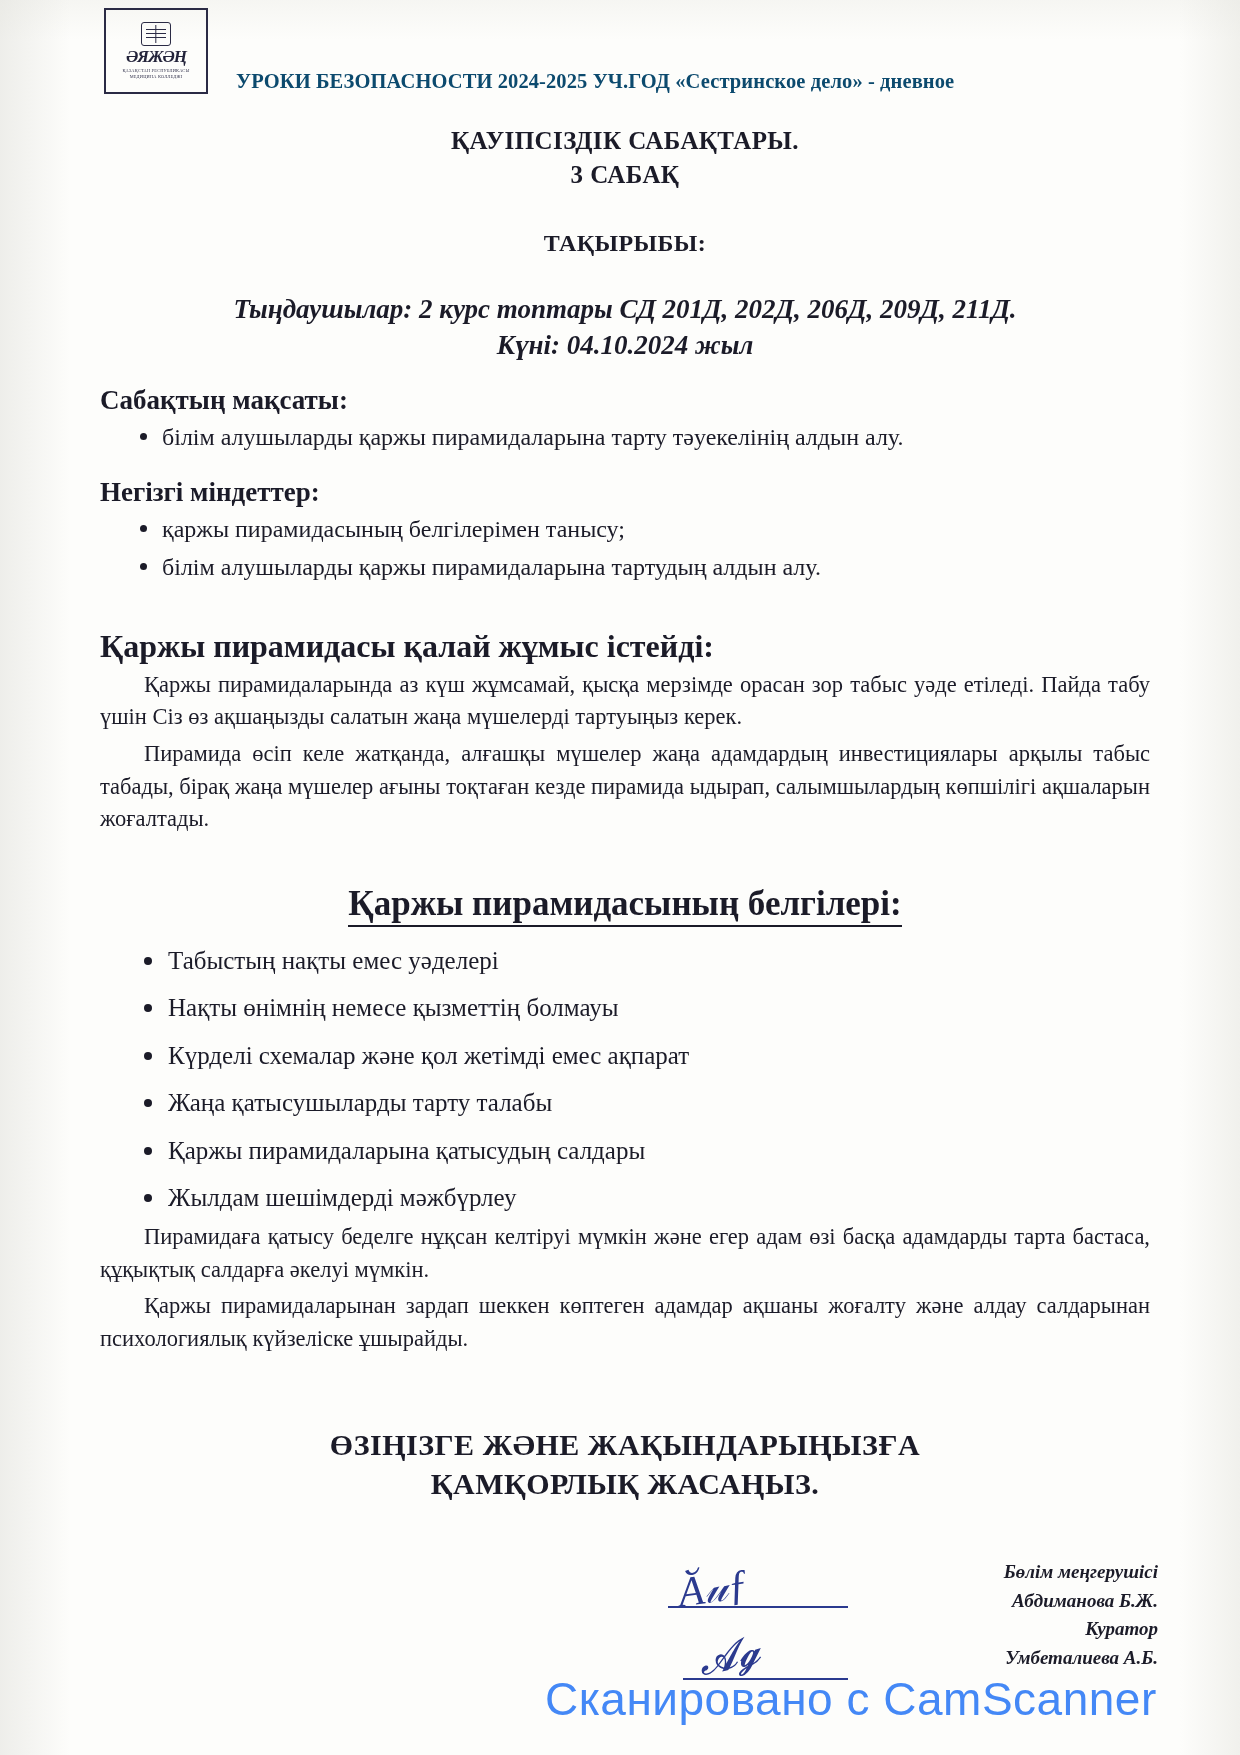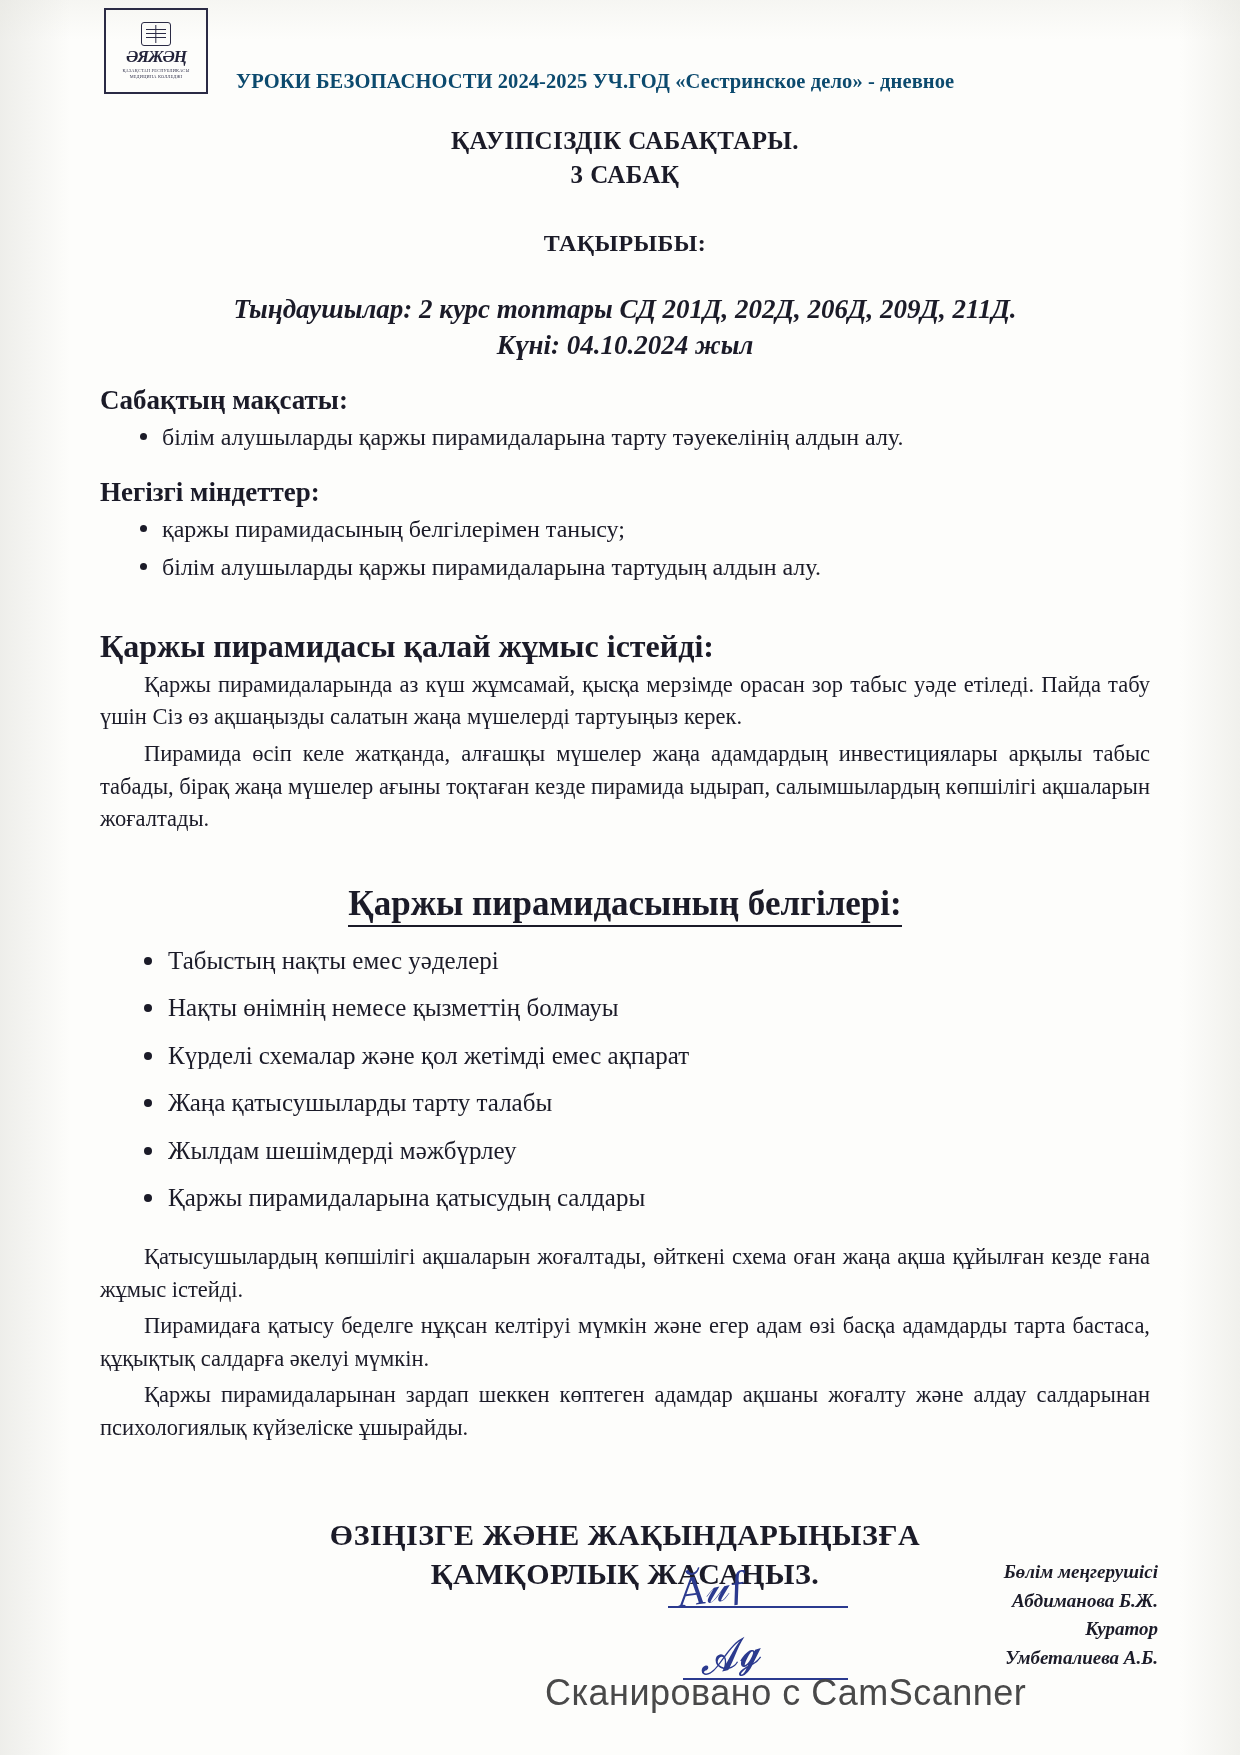--- a/index.html
+++ b/index.html
@@ -272,22 +272,22 @@
     height: 2px;
     background: #2b3a8f;
   }
 
   
   .watermark {
     position: absolute;
     left: 545px;
     top: 1672px;
     font-family: "Liberation Sans", sans-serif;
-    font-size: 36px;
-    color: #404040;
+    font-size: 46px;
+    color: #3b82f6;
     white-space: nowrap;
     letter-spacing: 0.5px;
     opacity: 0.95;
   }
 </style>
 </head>
 <body>
 
 <div class="page">
   <div class="content">
@@ -330,25 +330,24 @@
 
     <div class="centered-underline">
       <span>Қаржы пирамидасының белгілері:</span>
     </div>
 
     <ul class="signs">
       <li>Табыстың нақты емес уәделері</li>
       <li>Нақты өнімнің немесе қызметтің болмауы</li>
       <li>Күрделі схемалар және қол жетімді емес ақпарат</li>
       <li>Жаңа қатысушыларды тарту талабы</li>
+      <li>Қаржы пирамидаларына қатысудың салдары</li>
       <li>Жылдам шешімдерді мәжбүрлеу</li>
-      <li>Қаржы пирамидаларына қатысудың салдары</li>
     </ul>
 
-    <p class="body" style="margin-top:24px;">Қатысушылардың көпшілігі ақшаларын жоғалтады, өйткені схема оған жаңа ақша құйылған кезде ғана жұмыс істейді.</p>
     <p class="body">Пирамидаға қатысу беделге нұқсан келтіруі мүмкін және егер адам өзі басқа адамдарды тарта бастаса, құқықтық салдарға әкелуі мүмкін.</p>
     <p class="body">Қаржы пирамидаларынан зардап шеккен көптеген адамдар ақшаны жоғалту және алдау салдарынан психологиялық күйзеліске ұшырайды.</p>
 
     <div class="closing">
       <div>ӨЗІҢІЗГЕ ЖӘНЕ ЖАҚЫНДАРЫҢЫЗҒА</div>
       <div>ҚАМҚОРЛЫҚ ЖАСАҢЫЗ.</div>
     </div>
 
   </div>
 

